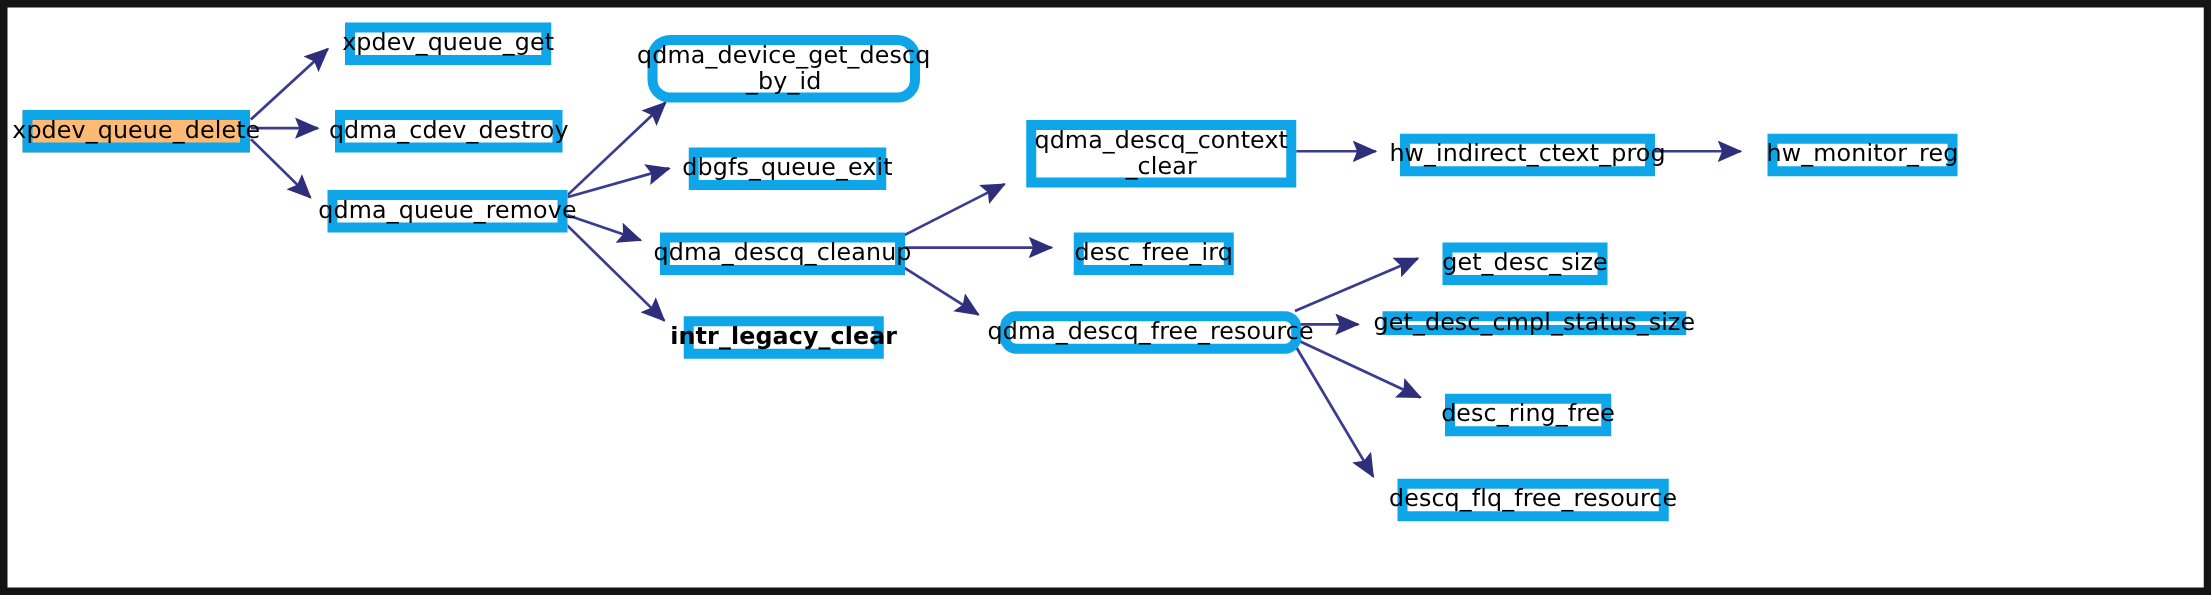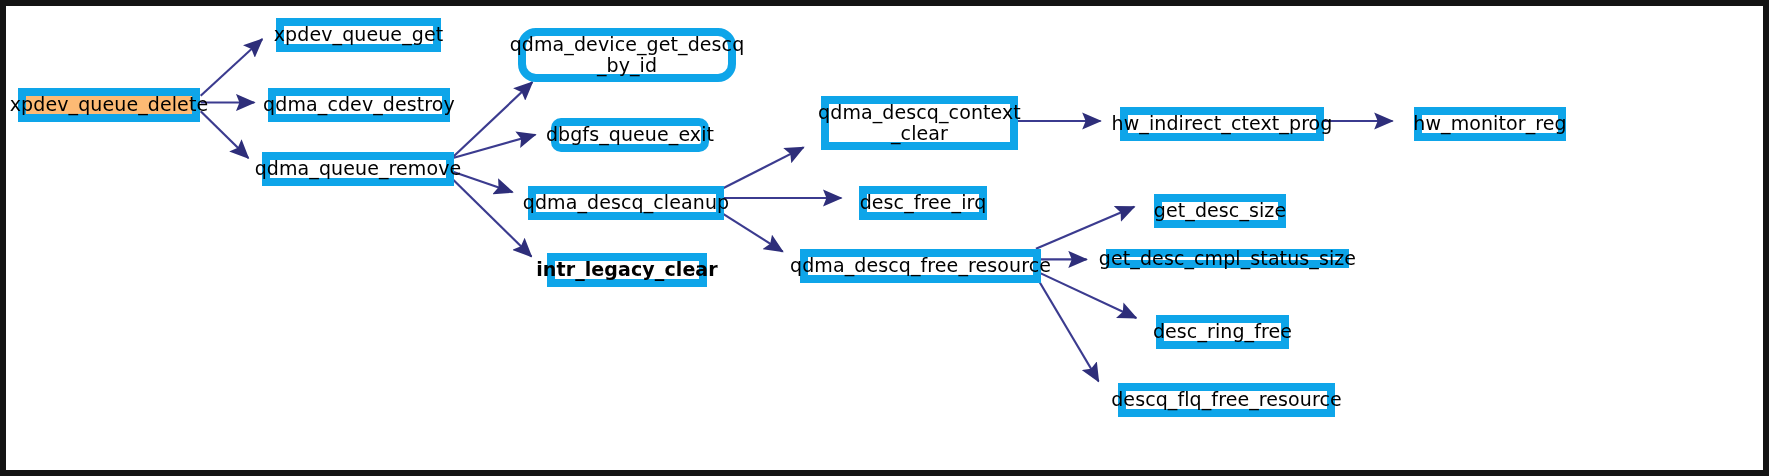--- a/index.html
+++ b/index.html
@@ -75,27 +75,27 @@
         <path d="M 1037,277 L 1100,385" fill="none" stroke="#3b3b8f" stroke-width="2.2" marker-end="url(#arrowhead)"></path>
       </g>
   </svg>
   <div id="node-layer">
       <div class="node highlight" style="left: 12px; top: 82px; width: 182px; height: 34px;">xpdev_queue_delete</div>
       <div class="node" style="left: 270px; top: 12px; width: 165px; height: 34px;">xpdev_queue_get</div>
       <div class="node" style="left: 262px; top: 82px; width: 182px; height: 34px;">qdma_cdev_destroy</div>
       <div class="node" style="left: 256px; top: 146px; width: 192px; height: 34px;">qdma_queue_remove</div>
       <div class="node" style="left: 512px; top: 22px; width: 218px; height: 54px; border-radius: 18px;">qdma_device_get_descq
 _by_id</div>
-      <div class="node" style="left: 545px; top: 112px; width: 158px; height: 34px; border-radius: 10px;">dbgfs_queue_exit</div>
+      <div class="node" style="left: 545px; top: 112px; width: 158px; height: 34px;">dbgfs_queue_exit</div>
       <div class="node" style="left: 522px; top: 180px; width: 196px; height: 34px;">qdma_descq_cleanup</div>
       <div class="node" style="left: 541px; top: 247px; width: 160px; height: 34px; font-weight: bold;">intr_legacy_clear</div>
-      <div class="node" style="left: 815px; top: 90px; width: 197px; height: 54px;">qdma_descq_context
+      <div class="node" style="left: 815px; top: 90px; width: 216px; height: 54px;">qdma_descq_context
 _clear</div>
       <div class="node" style="left: 853px; top: 180px; width: 128px; height: 34px;">desc_free_irq</div>
-      <div class="node" style="left: 794px; top: 243px; width: 241px; height: 34px;">qdma_descq_free_resource</div>
+      <div class="node" style="left: 794px; top: 243px; width: 241px; height: 34px; border-radius: 13px;">qdma_descq_free_resource</div>
       <div class="node" style="left: 1114px; top: 101px; width: 204px; height: 34px;">hw_indirect_ctext_prog</div>
       <div class="node" style="left: 1408px; top: 101px; width: 152px; height: 34px;">hw_monitor_reg</div>
       <div class="node" style="left: 1148px; top: 188px; width: 132px; height: 34px;">get_desc_size</div>
       <div class="node" style="left: 1100px; top: 243px; width: 243px; height: 19px;">get_desc_cmpl_status_size</div>
       <div class="node" style="left: 1150px; top: 309px; width: 133px; height: 34px;">desc_ring_free</div>
       <div class="node" style="left: 1112px; top: 377px; width: 217px; height: 34px;">descq_flq_free_resource</div>
     </div>
 </div>
 
 </body></html>

